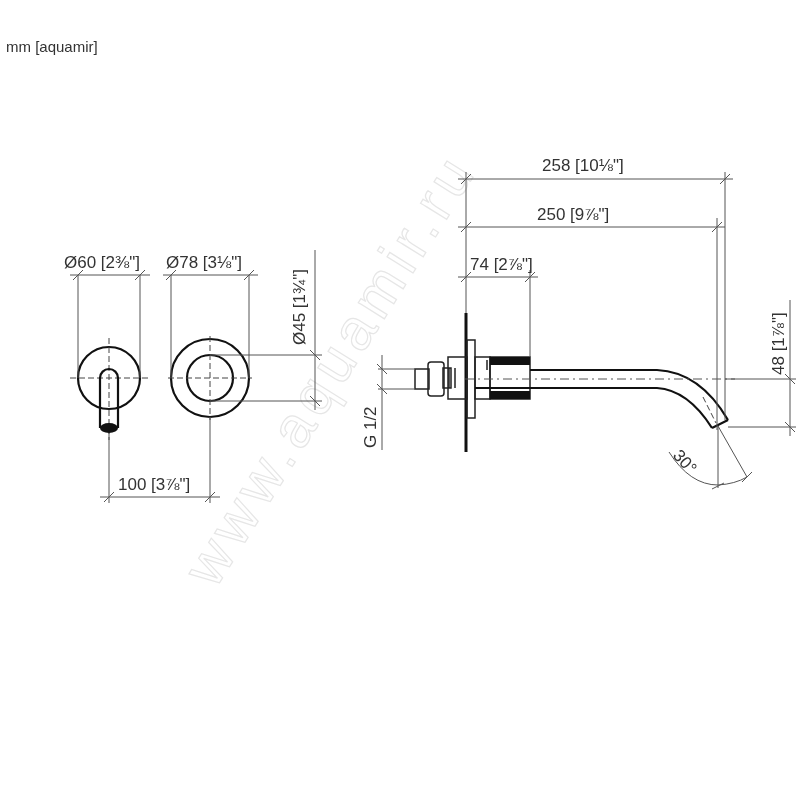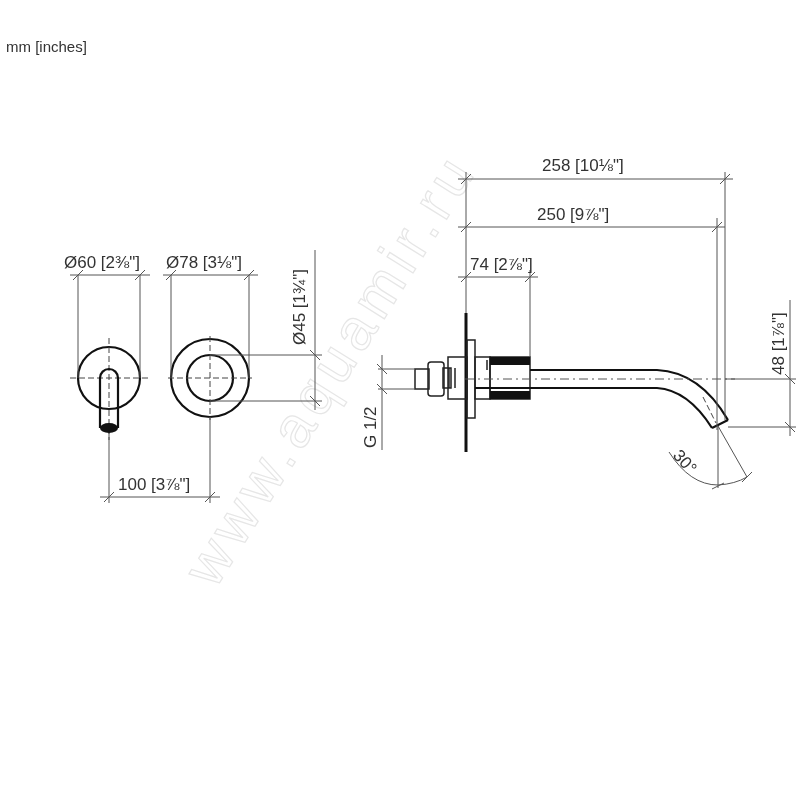--- a/index.html
+++ b/index.html
@@ -12,21 +12,21 @@
   .med { stroke: #222; stroke-width: 1.5; fill: none; }
   .center { stroke: #555; stroke-width: 1; stroke-dasharray: 9 4 2 4; fill: none; }
   .dash { stroke: #444; stroke-width: 1; stroke-dasharray: 6 3; fill: none; }
   .dimtext { font-family: "Liberation Sans", sans-serif; font-size: 17px; fill: #333; }
   .wm { font-family: "Liberation Sans", sans-serif; font-size: 58px; fill: none;
         stroke: #e6e6e6; stroke-width: 1.2; letter-spacing: 6px; }
 </style>
 </head>
 <body>
 
-<div class="units">mm [inches]</div>
+<div class="units">mm [aquamir]</div>
 
 <svg width="800" height="800" viewBox="0 0 800 800">
 
   <text class="wm" transform="translate(215,590) rotate(-58)">www.aquamir.ru</text>
 
   <g>
     <circle cx="109" cy="378" r="31" class="thick"></circle>
     <line x1="70" y1="378" x2="148" y2="378" class="dash"></line>
     <line x1="109" y1="338" x2="109" y2="440" class="dash"></line>
 

